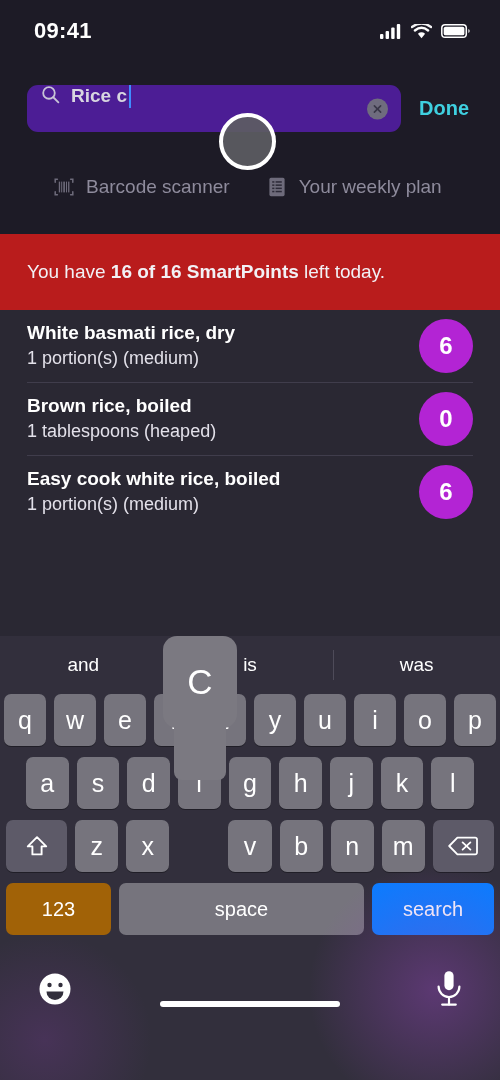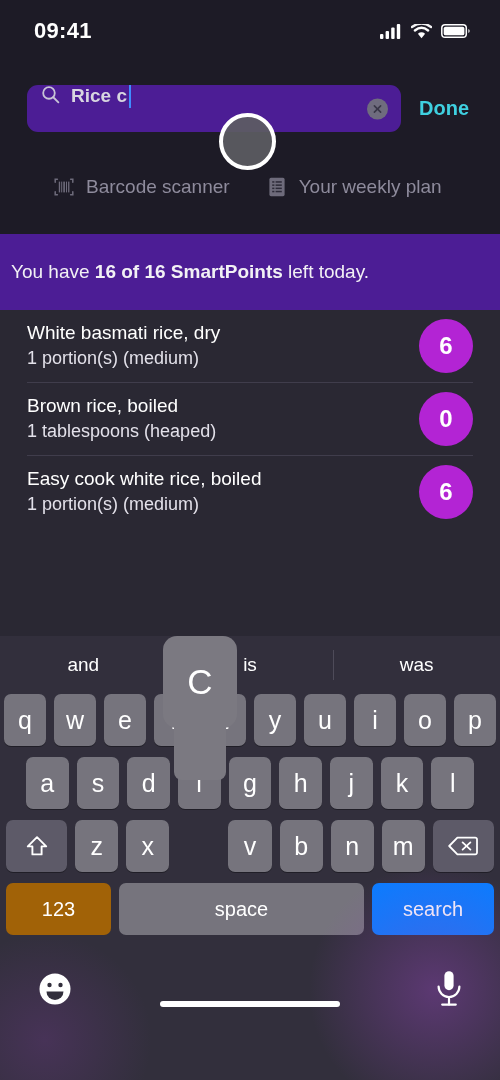--- a/index.html
+++ b/index.html
@@ -153,24 +153,24 @@
     font-size: 19px;
   }
   .sc-icon { width: 22px; height: 22px; display:block; opacity: 0.72; }
 
   
   .points-banner {
     position: absolute;
     top: 234px; left: 0;
     width: 500px;
     height: 76px;
-    background: #4c1d95;
-    display: flex;
-    align-items: center;
-    padding-left: 11px;
+    background: #b91c1c;
+    display: flex;
+    align-items: center;
+    padding-left: 27px;
   }
   .points-text {
     color: #f2f1f5;
     font-size: 19px;
   }
   .points-text b { font-weight: bold; }
 
   
   .list-area {
     position: absolute;
@@ -210,21 +210,21 @@
     position: relative;
     margin: 0 27px;
     padding: 12px 0 13px 0;
     border-bottom: 1px solid #403d4c;
     cursor: pointer;
   }
   .food-row:last-child { border-bottom: none; }
   .food-name {
     color: #ffffff;
     font-size: 19px;
-    font-weight: normal;
+    font-weight: bold;
     padding-right: 80px;
   }
   .food-portion {
     color: #e3e1ea;
     font-size: 18px;
     margin-top: 4px;
     padding-right: 80px;
   }
   .points-badge {
     position: absolute;

